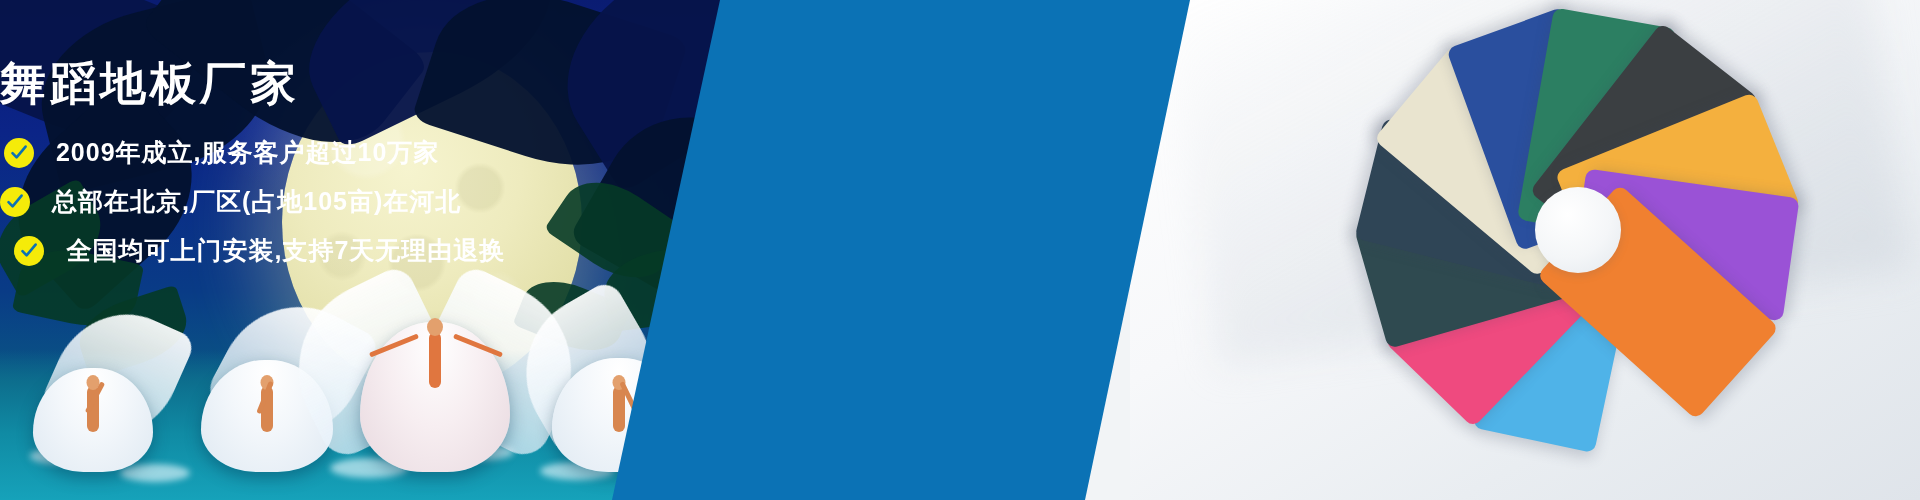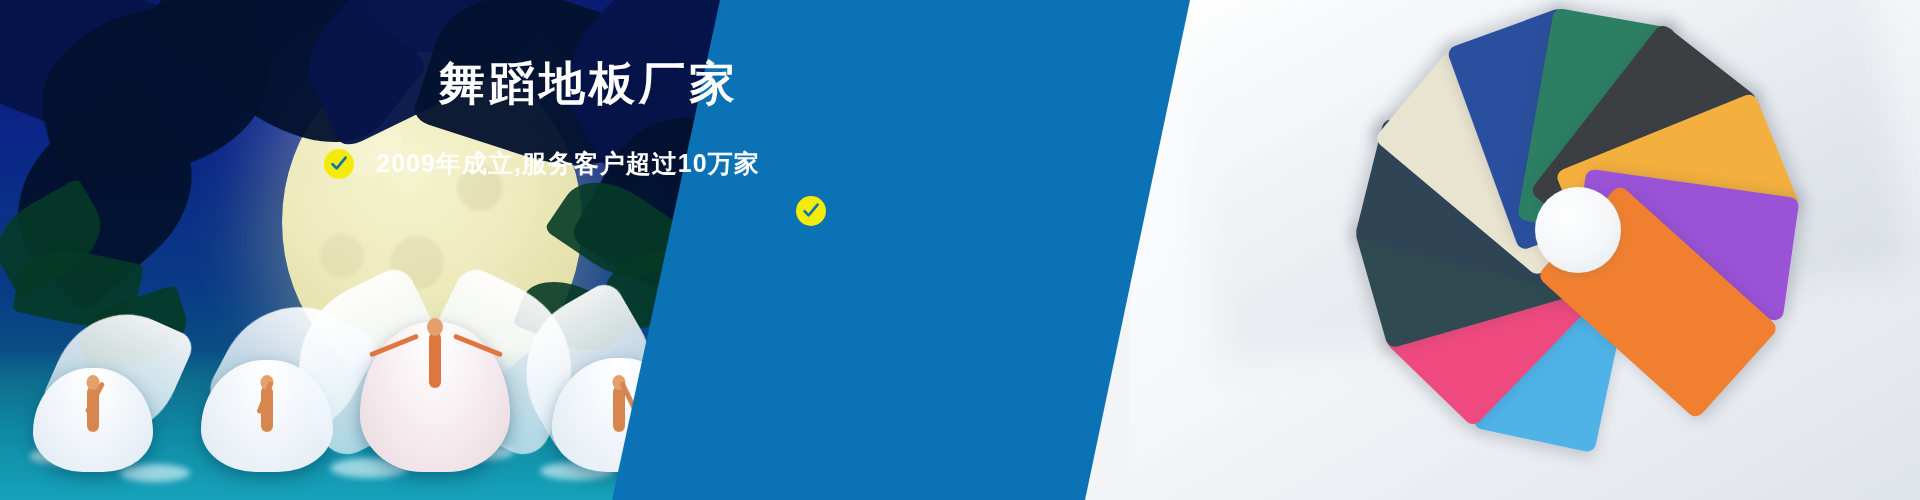--- a/index.html
+++ b/index.html
@@ -46,32 +46,32 @@
   .head{position:absolute;bottom:82px;left:50%;transform:translateX(-50%);
     width:13px;height:15px;border-radius:50%;background:#e3a06d;}
   .arm{position:absolute;bottom:72px;width:34px;height:5px;border-radius:3px;background:#d8864f;}
 
   
   .blue-panel{position:absolute;top:0;left:0;width:1920px;height:500px;
     background:#0b72b5;
     clip-path:polygon(720px 0,1190px 0,1085px 500px,612px 500px);}
 
   .copy{position:absolute;top:0;left:0;width:1190px;height:500px;
-        display:flex;flex-direction:column;align-items:center;
+        display:flex;flex-direction:column;align-items:flex-start;
         padding:60px 0 0 0;box-sizing:border-box;}
   .headline{color:#ffffff;font-size:46px;font-weight:bold;letter-spacing:4px;
             line-height:1;margin:0 12px 30px 0;padding-right:0;
             text-shadow:0 1px 0 rgba(0,0,0,.08);}
   .bullets{display:flex;flex-direction:column;gap:16px;align-items:flex-end;}
   .bullet{display:flex;align-items:center;gap:22px;}
   .check{flex:0 0 auto;width:30px;height:30px;border-radius:50%;background:#f5eb09;
          display:flex;align-items:center;justify-content:center;}
   .check svg{display:block;}
   .btext{color:#ffffff;font-size:25px;font-weight:bold;letter-spacing:1px;white-space:nowrap;}
-  .b1{margin-right:106px;margin-top:11px;} .b2{margin-right:84px;}
+  .b1{margin-right:106px;} .b2{margin-right:84px;}
   .b3{margin-right:62px;}  .b4{margin-right:40px;}
 
   
   .samples{position:absolute;right:0;top:0;width:790px;height:500px;overflow:hidden;
     background:linear-gradient(150deg,#ffffff 0%,#f7f8fa 40%,#e9edf1 72%,#dfe4ea 100%);}
   .studio-shadow{position:absolute;left:60px;top:-40px;width:700px;height:360px;
     background:linear-gradient(160deg,rgba(255,255,255,0) 0%,rgba(205,212,220,.55) 100%);
     transform:rotate(-8deg);filter:blur(18px);}
   .fan{position:absolute;left:188px;top:-30px;width:520px;height:520px;}
   .chip{position:absolute;left:50%;top:50%;width:124px;height:215px;border-radius:9px;
@@ -183,26 +183,35 @@
 
       <div class="bullet b1">
         <span class="check">
           <svg width="20" height="20" viewBox="0 0 20 20" aria-hidden="true">
             <path d="M3.5 10.2 L7.6 14.4 L16.6 3.6" fill="none" stroke="#0b72b5" stroke-width="2.6" stroke-linecap="round" stroke-linejoin="round"></path>
           </svg>
         </span>
         <span class="btext">2009年成立,服务客户超过10万家</span>
       </div>
 
+      <div class="bullet b2">
+        <span class="check">
+          <svg width="20" height="20" viewBox="0 0 20 20" aria-hidden="true">
+            <path d="M3.5 10.2 L7.6 14.4 L16.6 3.6" fill="none" stroke="#0b72b5" stroke-width="2.6" stroke-linecap="round" stroke-linejoin="round"></path>
+          </svg>
+        </span>
+        <span class="btext">总部在北京,厂区(占地105亩)在河北</span>
+      </div>
 
 
       <div class="bullet b4">
         <span class="check">
           <svg width="20" height="20" viewBox="0 0 20 20" aria-hidden="true">
             <path d="M3.5 10.2 L7.6 14.4 L16.6 3.6" fill="none" stroke="#0b72b5" stroke-width="2.6" stroke-linecap="round" stroke-linejoin="round"></path>
           </svg>
         </span>
+        <span class="btext">全国均可上门安装,支持7天无理由退换</span>
       </div>
 
     </div>
   </div>
 
 </div>
 
 </body></html>

